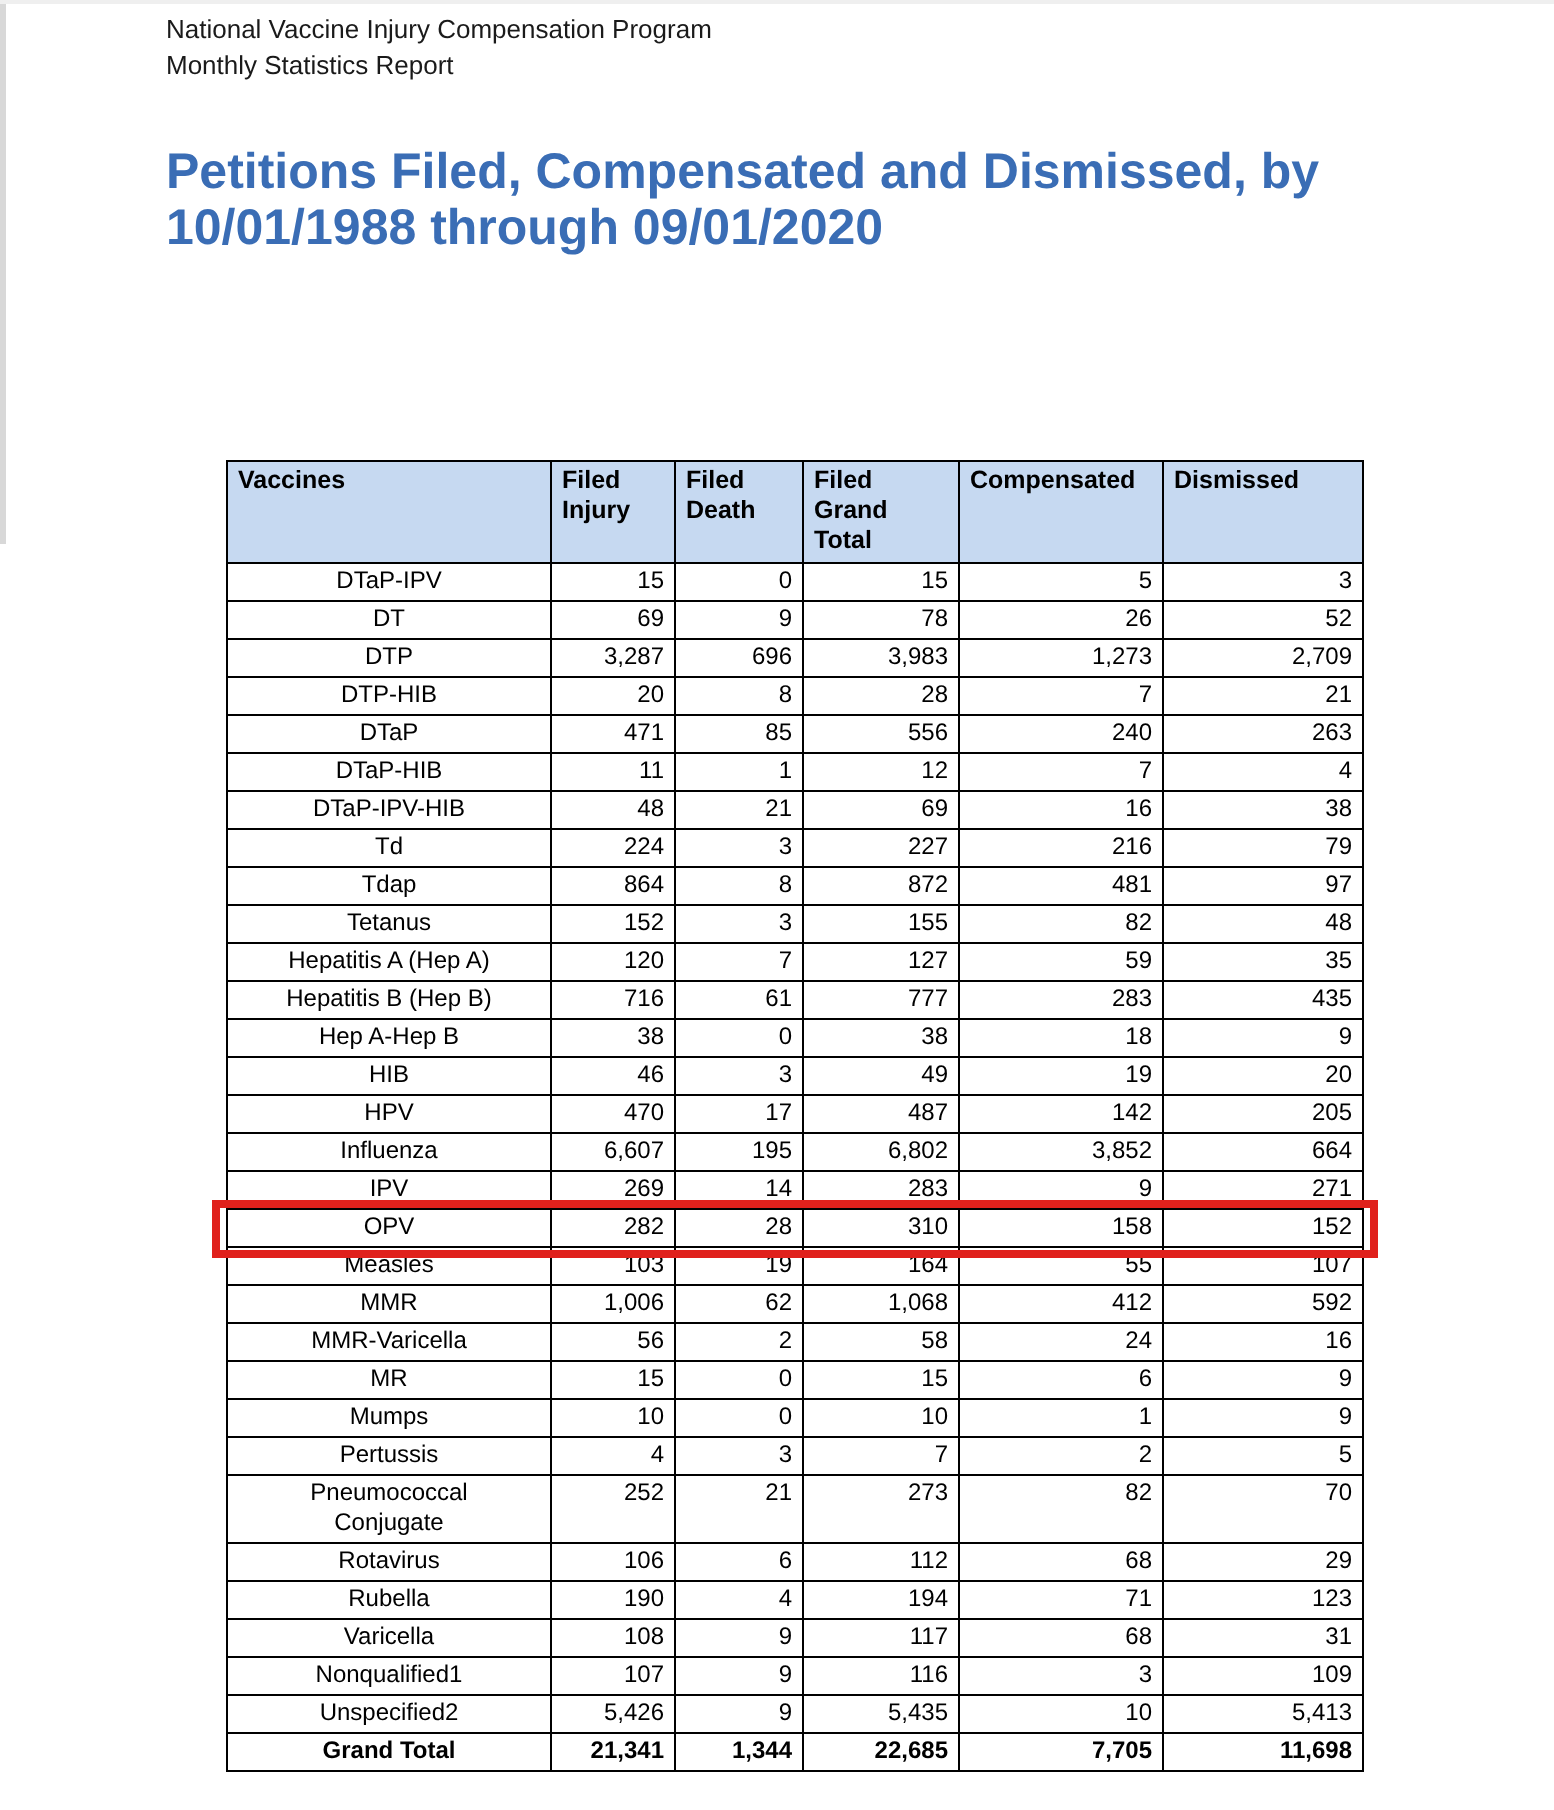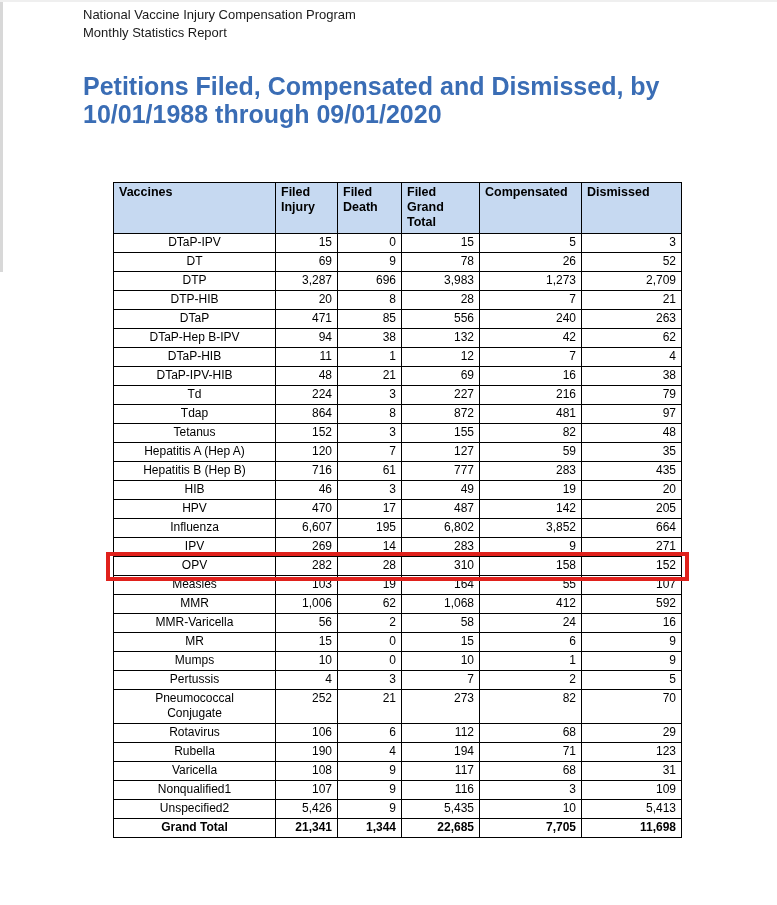--- a/index.html
+++ b/index.html
@@ -81,21 +81,21 @@
 <div class="top-block">
   <div>National Vaccine Injury Compensation Program</div>
   <div>Monthly Statistics Report</div>
 </div>
 
 <h1 class="doc-title">
   <div>Petitions Filed, Compensated and Dismissed, by</div>
   <div>10/01/1988 through 09/01/2020</div>
 </h1>
 
-<div class="table-wrap" style="position:absolute;">
+<div class="table-wrap" style="position:absolute;margin-top:48px;">
   <table class="stats">
     <colgroup>
       <col style="width:162px">
       <col style="width:62px">
       <col style="width:64px">
       <col style="width:78px">
       <col style="width:102px">
       <col style="width:100px">
     </colgroup>
     <thead>
@@ -147,28 +147,20 @@
         </tr>
         <tr>
           <td>DTaP</td>
           <td>471</td>
           <td>85</td>
           <td>556</td>
           <td>240</td>
           <td>263</td>
         </tr>
         <tr>
-          <td>DTaP-Hep B-IPV</td>
-          <td>94</td>
-          <td>38</td>
-          <td>132</td>
-          <td>42</td>
-          <td>62</td>
-        </tr>
-        <tr>
           <td>DTaP-HIB</td>
           <td>11</td>
           <td>1</td>
           <td>12</td>
           <td>7</td>
           <td>4</td>
         </tr>
         <tr>
           <td>DTaP-IPV-HIB</td>
           <td>48</td>
@@ -209,20 +201,28 @@
           <td>59</td>
           <td>35</td>
         </tr>
         <tr>
           <td>Hepatitis B (Hep B)</td>
           <td>716</td>
           <td>61</td>
           <td>777</td>
           <td>283</td>
           <td>435</td>
+        </tr>
+        <tr>
+          <td>Hep A-Hep B</td>
+          <td>38</td>
+          <td>0</td>
+          <td>38</td>
+          <td>18</td>
+          <td>9</td>
         </tr>
         <tr>
           <td>HIB</td>
           <td>46</td>
           <td>3</td>
           <td>49</td>
           <td>19</td>
           <td>20</td>
         </tr>
         <tr>

